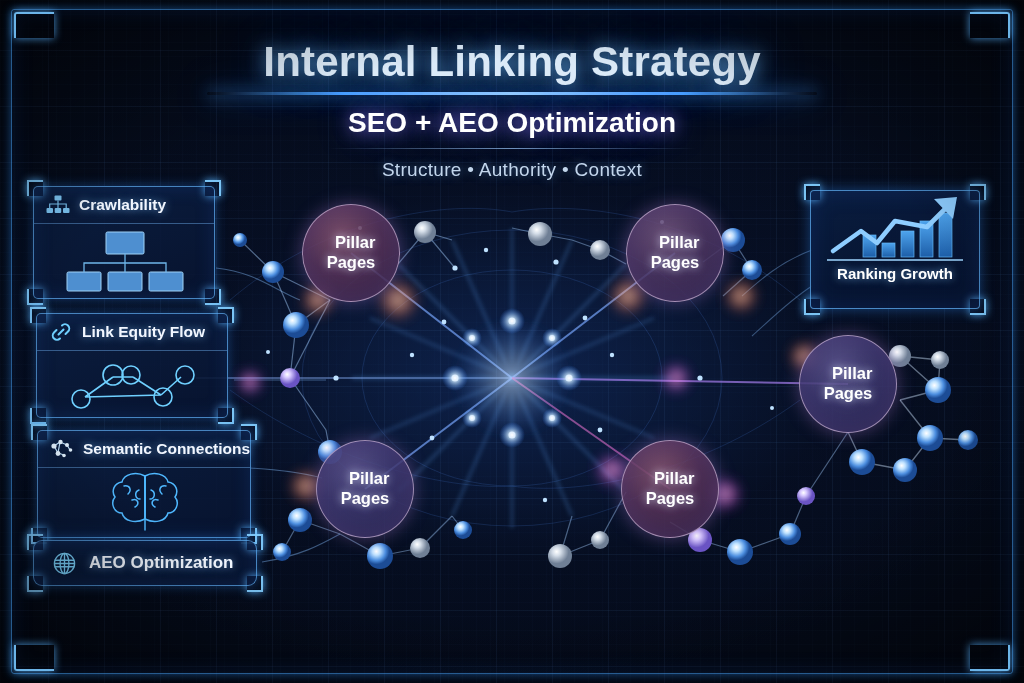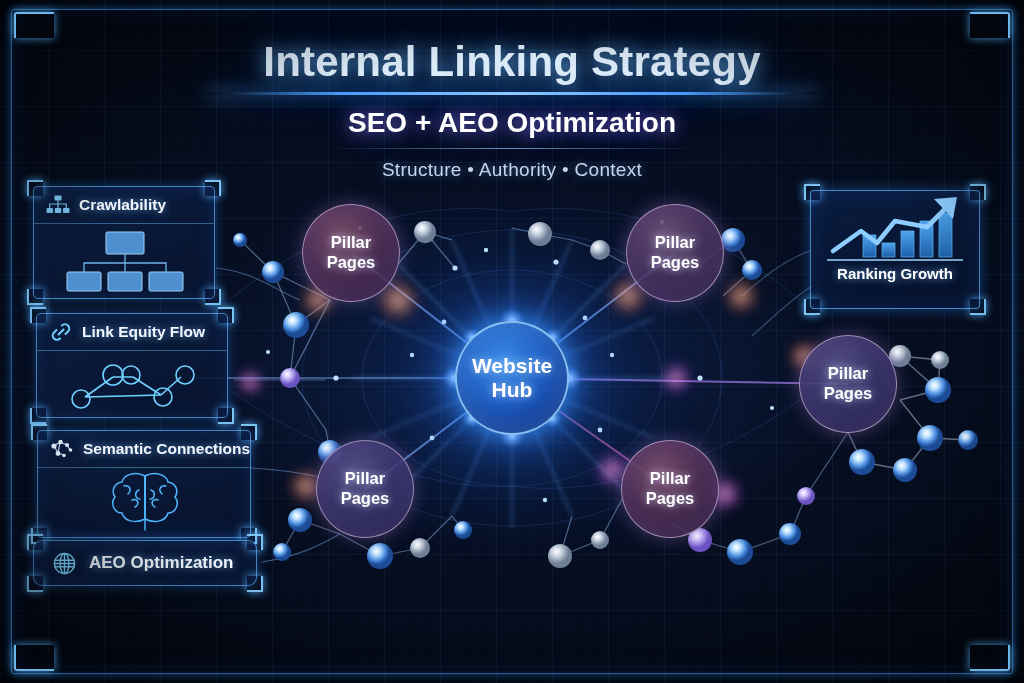--- a/index.html
+++ b/index.html
@@ -85,21 +85,21 @@
     margin-top:10px;
     font-size:19px; color:#c3d6ec; letter-spacing:.3px;
     text-shadow:0 0 10px rgba(110,170,240,0.55);
   }
 
   
   #net { position:absolute; left:0; top:0; width:1024px; height:683px; }
 
   
   .node { position:absolute; border-radius:50%; display:flex;
-          align-items:center; justify-content:center; text-align:center; }
+          align-items:center; justify-content:center; text-align:right; }
 
   .hub {
     width:114px; height:114px;
     background:radial-gradient(circle at 42% 35%, #3c8ce8 0%, #1f5fc4 42%, #103a92 72%, #0b2a6e 100%);
     border:2px solid rgba(150,210,255,0.85);
     box-shadow:
       0 0 28px rgba(60,150,255,0.95),
       0 0 70px rgba(40,120,255,0.75),
       0 0 130px rgba(30,100,240,0.45),
       inset 0 0 26px rgba(140,200,255,0.3);
@@ -413,26 +413,20 @@
   </svg>
 
   <div class="header">
     <div class="title">Internal Linking Strategy</div>
     <div class="title-glow"></div>
     <div class="subtitle">SEO + AEO Optimization</div>
     <div class="sub-divider"></div>
     <div class="tagline">Structure • Authority • Context</div>
   </div>
 
-  <div class="node hub" style="left:455px; top:321px;">
-    <div>
-      <div>Website</div>
-      <div>Hub</div>
-    </div>
-  </div>
 
   <div class="node pillar warm" style="left:302px; top:204px;">
     <div>
       <div>Pillar</div>
       <div>Pages</div>
     </div>
   </div>
 
   <div class="node pillar" style="left:626px; top:204px;">
     <div>

